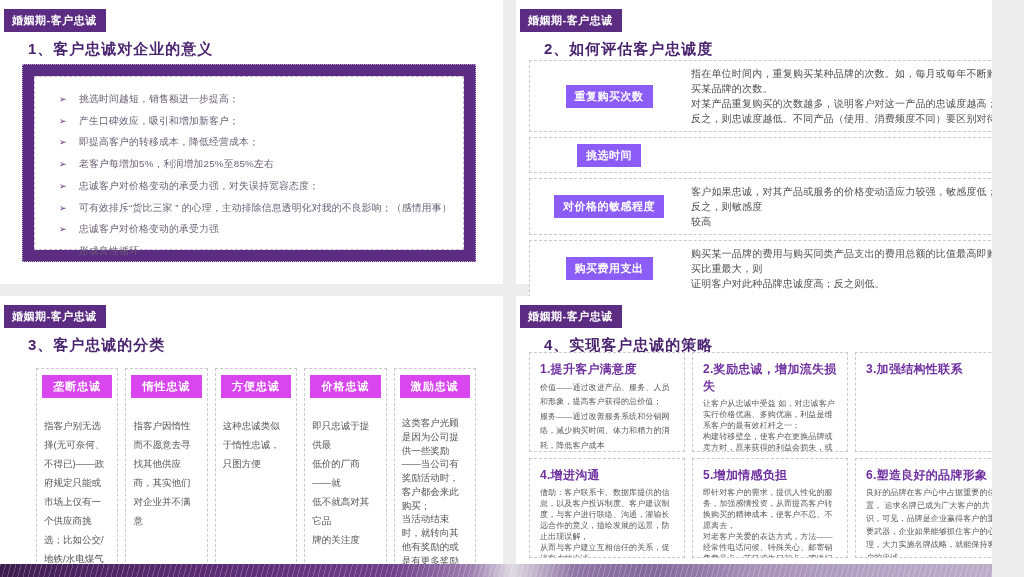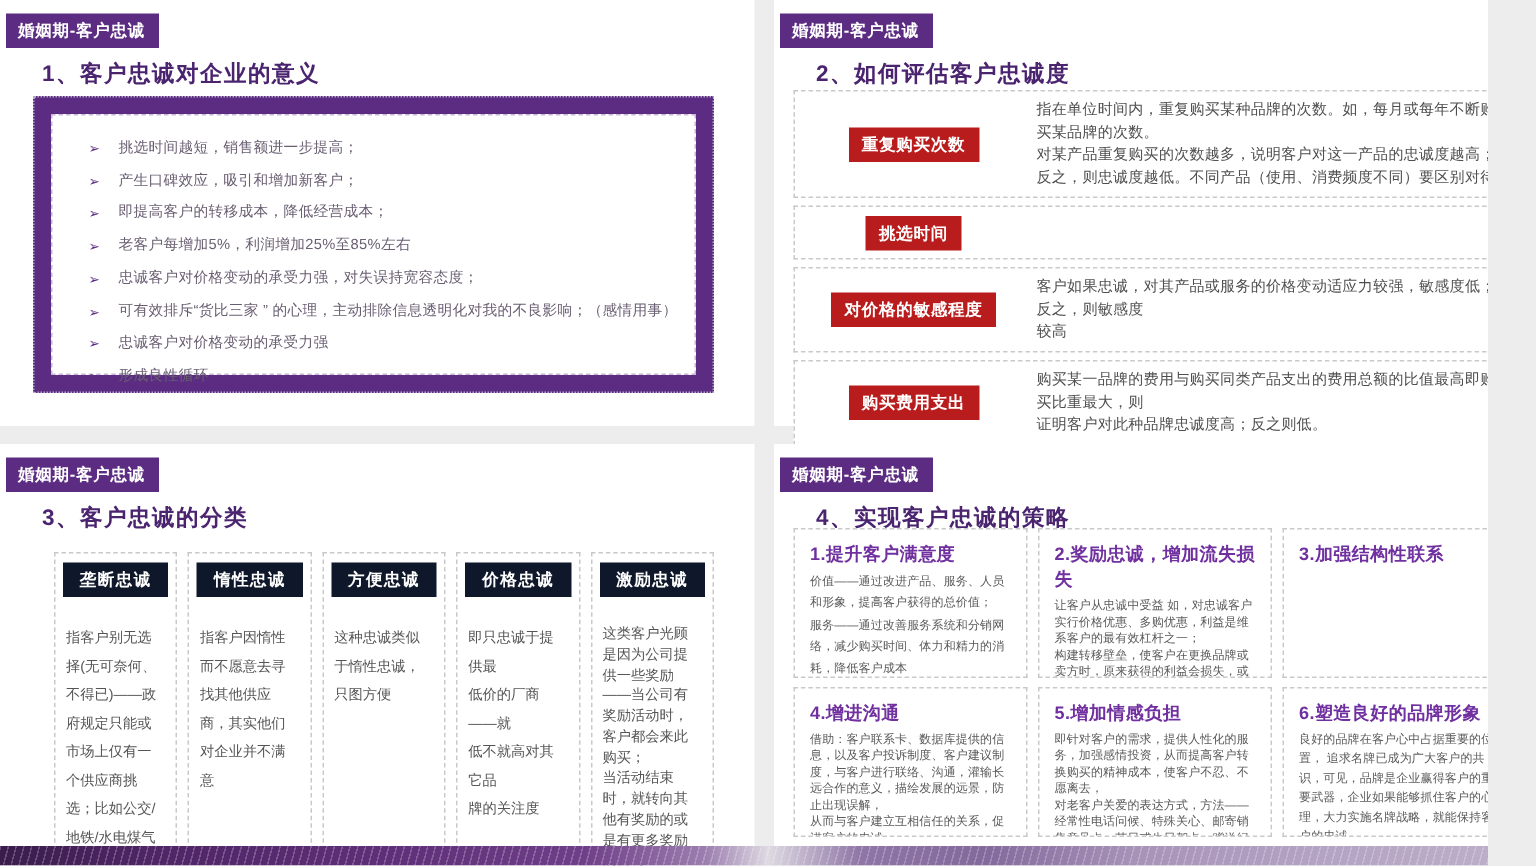--- a/index.html
+++ b/index.html
@@ -24,29 +24,29 @@
                    padding:16px 8px 8px 24px; }
   .bullet-item { display:flex; align-items:flex-start; margin-bottom:9.5px;
                  font-size:9.8px; letter-spacing:.2px; color:#695e72; line-height:1.25; }
   .bmark { color:#5b2c82; font-size:9px; width:20px; flex:0 0 20px; line-height:1.35; }
 
   
   .erows { position:absolute; left:13px; top:60px; width:482px; }
   .erow { display:flex; align-items:center; border:1px dashed #c9c9c9;
           padding:5px 6px; margin-bottom:5px; min-height:36px; background:#fff; }
   .elabel-wrap { flex:0 0 146px; display:flex; justify-content:center; }
-  .elabel { background:#b91c1c; color:#fff; font-weight:bold; font-size:11px;
+  .elabel { background:#8b5cf6; color:#fff; font-weight:bold; font-size:11px;
             white-space:nowrap; padding:4px 9px; letter-spacing:.5px; }
   .edesc { flex:1; font-size:10px; color:#4f4f4f; line-height:1.5; white-space:pre-line;
            padding-left:9px; letter-spacing:.2px; }
 
   
   .lcols { position:absolute; left:36px; top:72px; width:440px; display:flex; gap:7px; }
   .lcol { flex:1; border:1px dashed #c9c9c9; min-height:172px; padding:6px 5px 10px 5px; background:#fff; }
-  .lhead { background:#0f172a; color:#fff; font-weight:bold; font-size:11px; text-align:center;
+  .lhead { background:#d946ef; color:#fff; font-weight:bold; font-size:11px; text-align:center;
            padding:4px 0; margin-bottom:18px; letter-spacing:1px; }
   .lbody { font-size:9.5px; color:#555; line-height:2.0; white-space:pre-line; padding:0 2px; }
   .lcol:last-child .lbody { line-height:1.45; }
 
   
   .sboxes { position:absolute; left:13px; top:56px; width:482px; height:206px;
             display:grid; grid-template-columns:1fr 1fr 1fr; grid-template-rows:1fr 1fr; gap:6px 7px; }
   .sbox { border:1px dashed #c9c9c9; padding:8px 8px 6px 10px; background:#fff; overflow:hidden; }
   .sbox-title { color:#7030a0; font-weight:bold; font-size:12px; margin-bottom:3px; letter-spacing:.3px; }
   .sbox-body { font-size:8px; color:#5a5a5a; line-height:1.38; white-space:pre-line; letter-spacing:.1px; }

